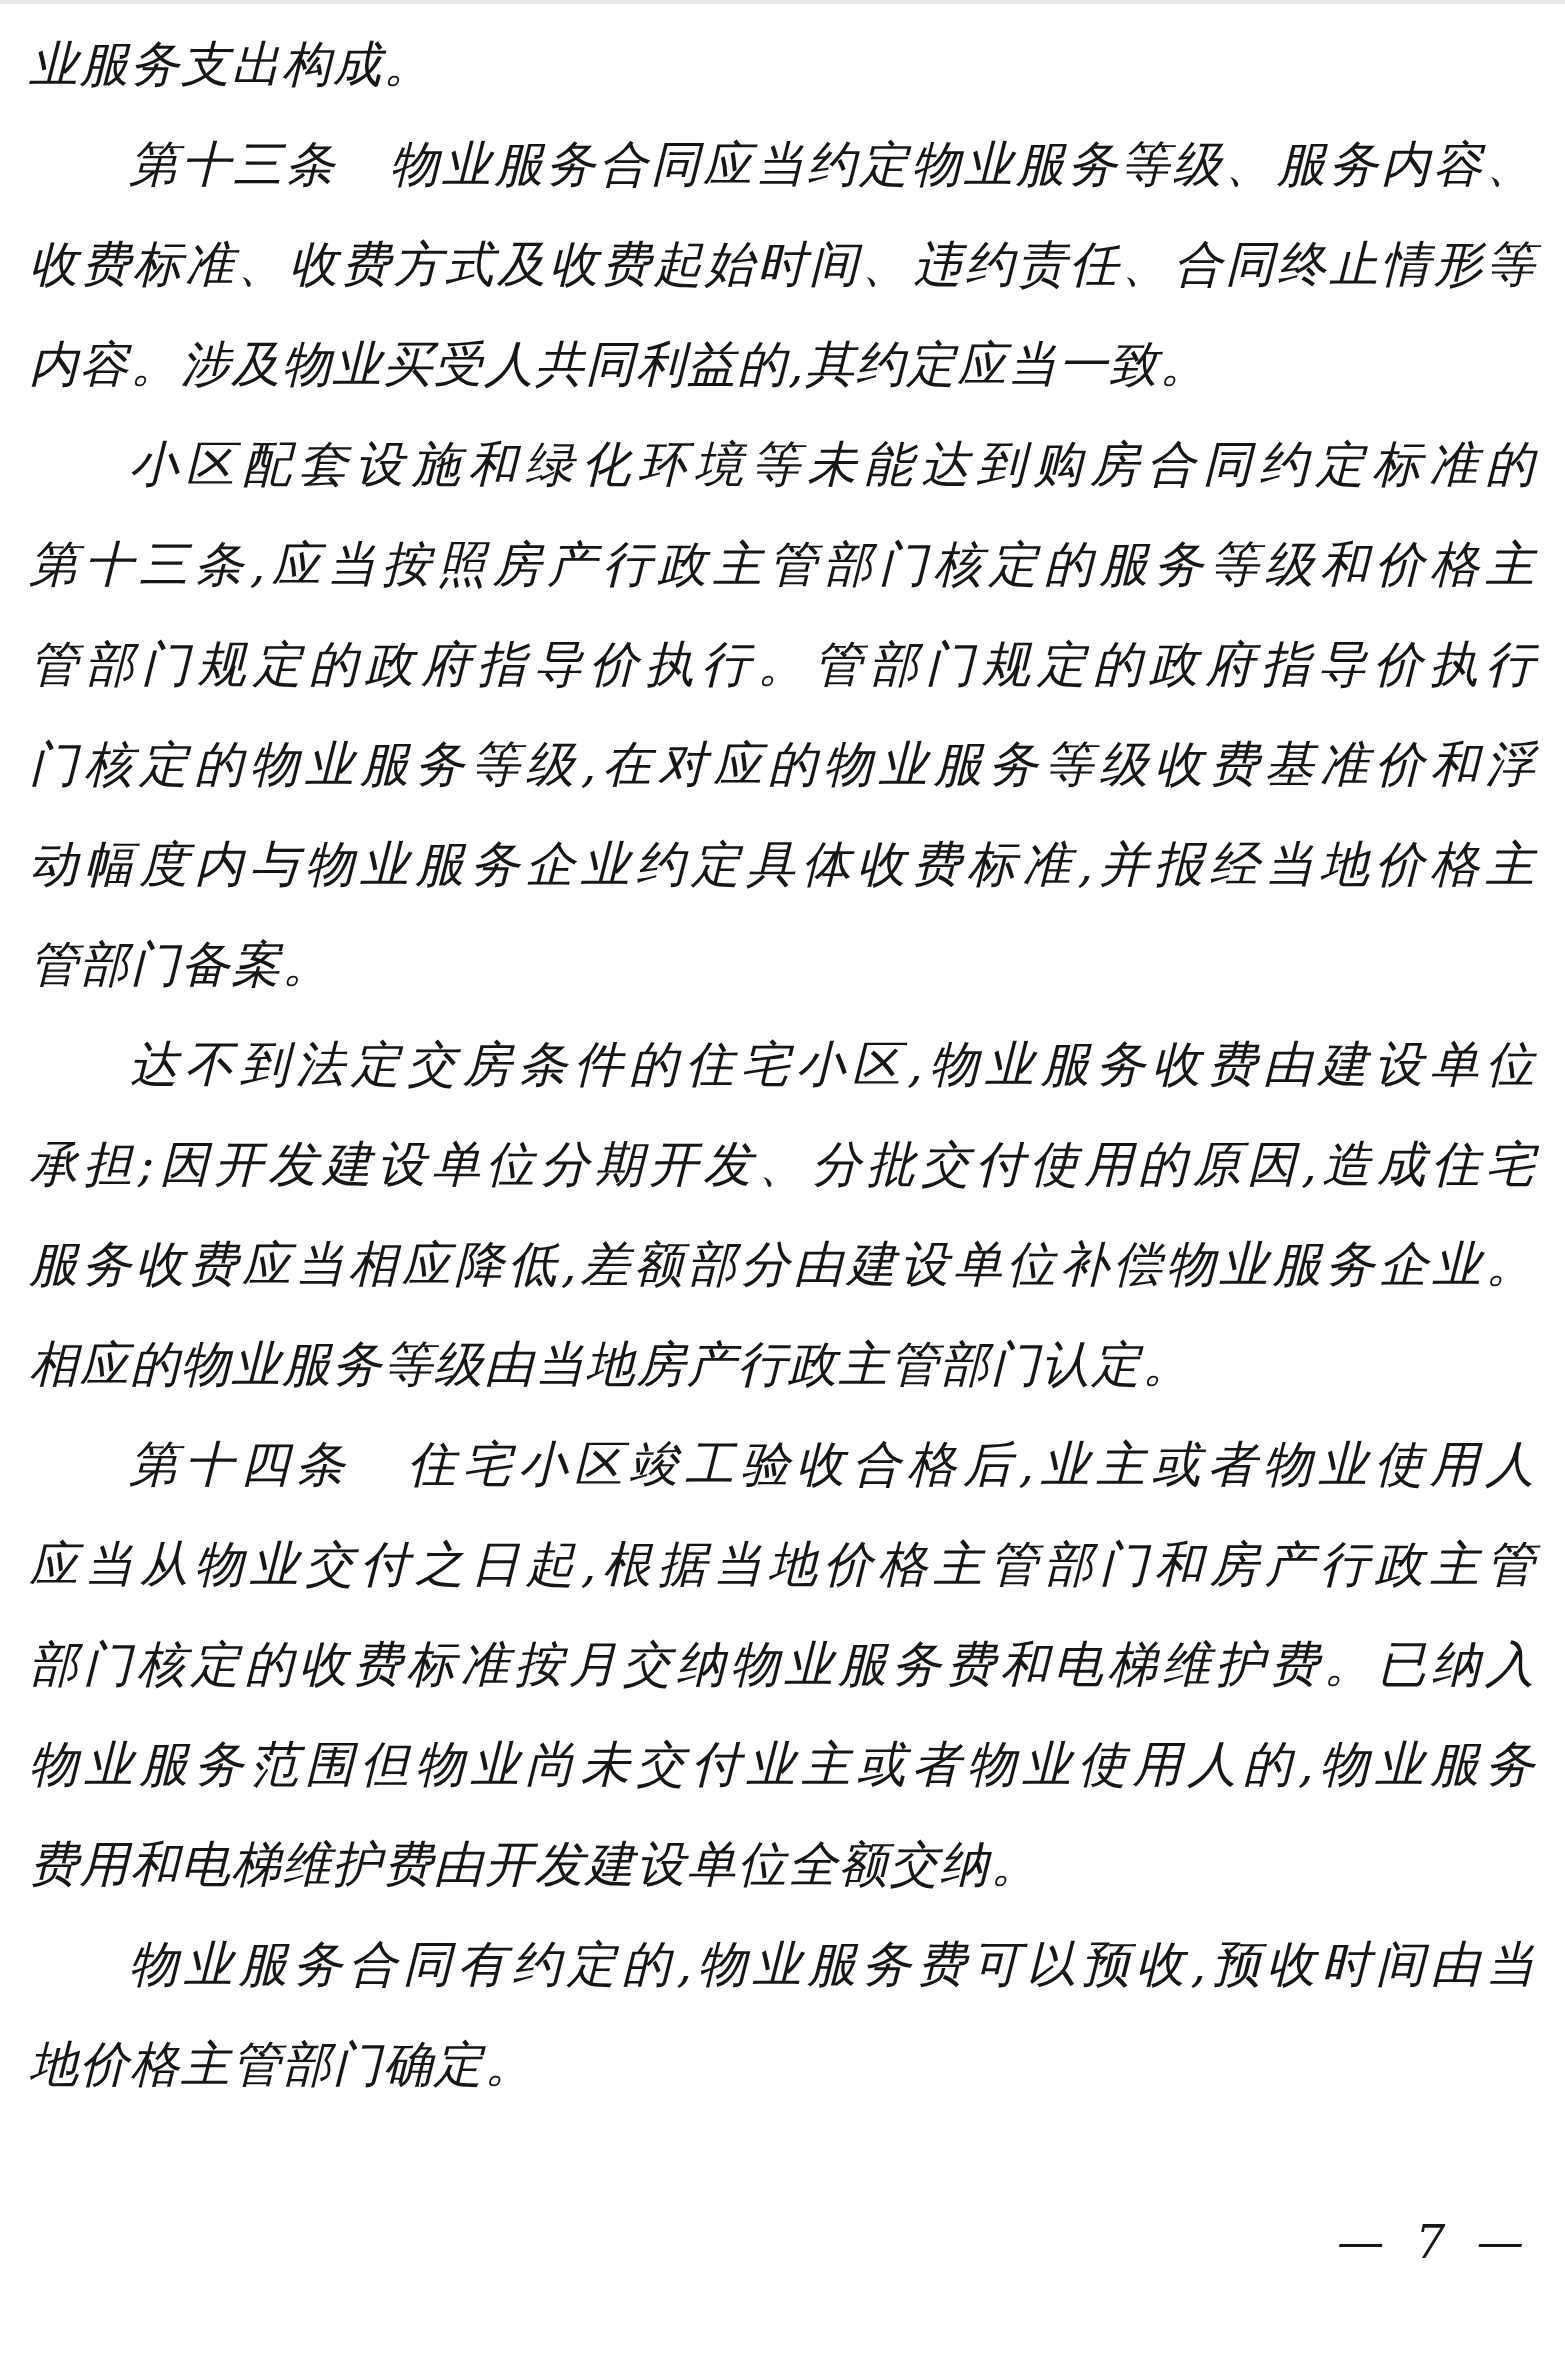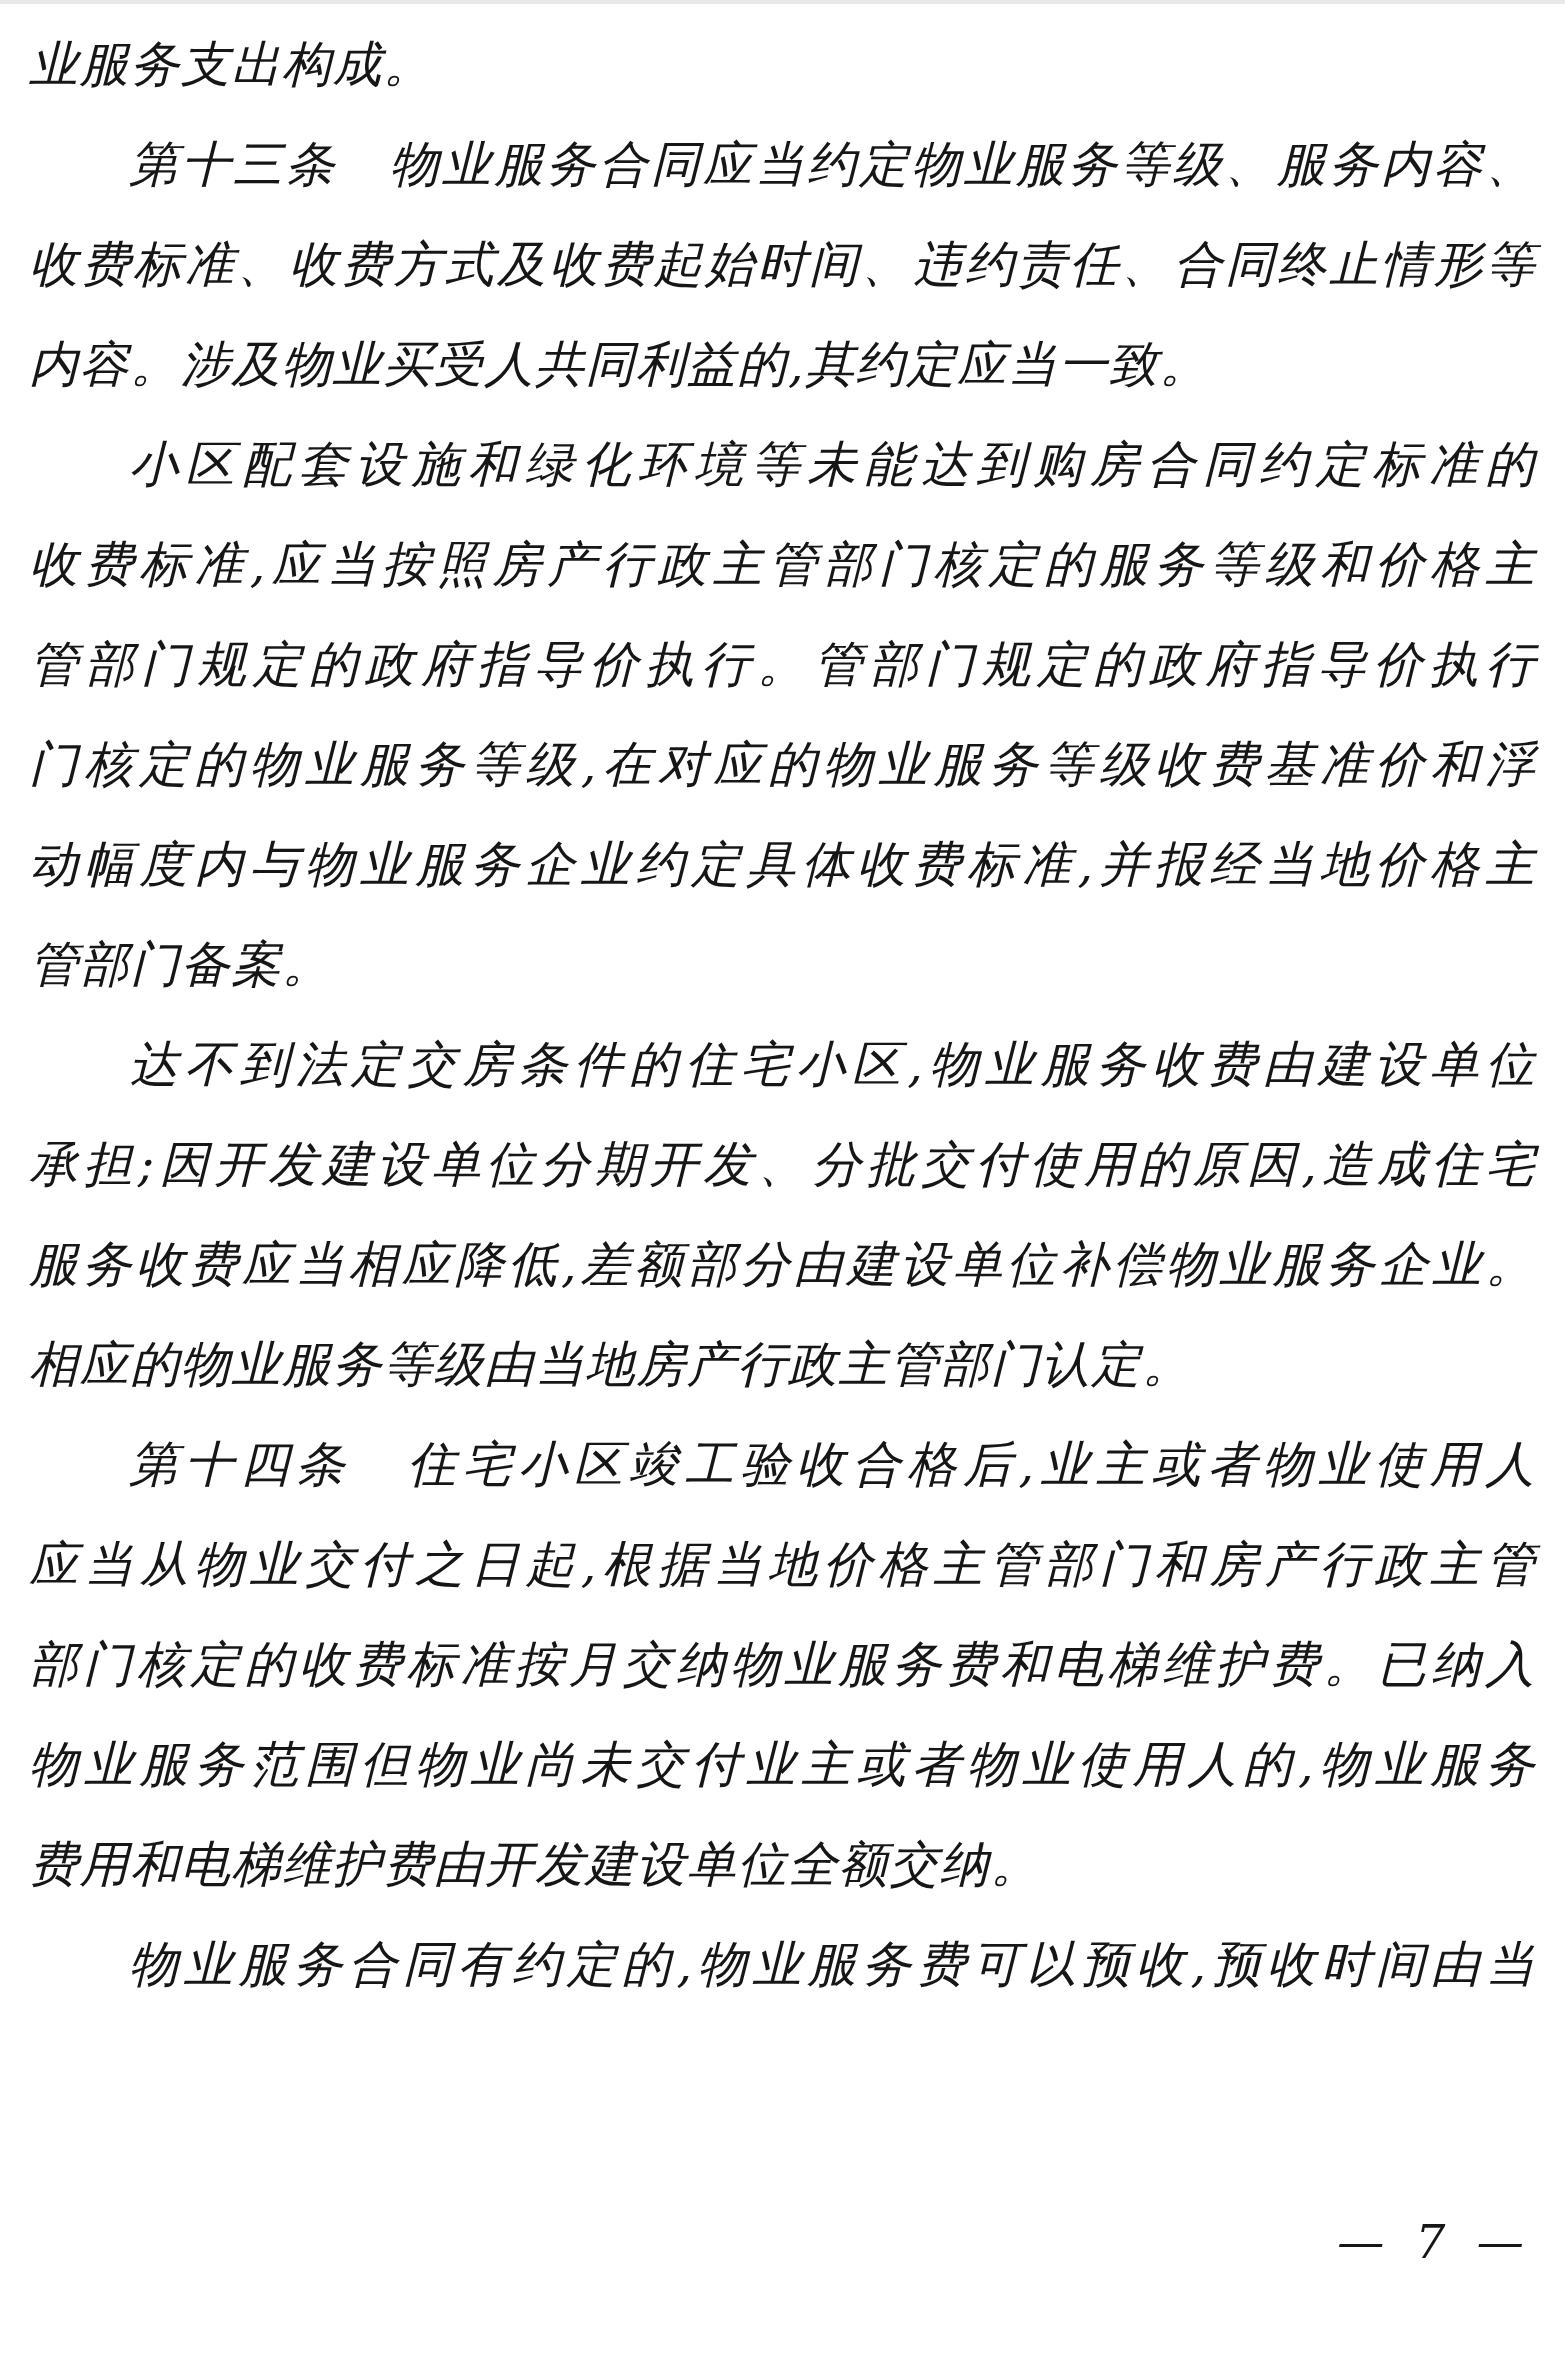--- a/index.html
+++ b/index.html
@@ -44,32 +44,33 @@
 </head>
 <body>
 
 <div class="page">
   <div class="content">
     <div class="line end">业服务支出构成。</div>
     <div class="line fill indent">第十三条　物业服务合同应当约定物业服务等级、服务内容、</div>
     <div class="line fill">收费标准、收费方式及收费起始时间、违约责任、合同终止情形等</div>
     <div class="line end">内容。涉及物业买受人共同利益的,其约定应当一致。</div>
     <div class="line fill indent">小区配套设施和绿化环境等未能达到购房合同约定标准的</div>
-    <div class="line fill">收费标准,应当按照房产行政主管部门核定的服务等级和价格主</div>
+    <div class="line fill">第十三条,应当按照房产行政主管部门核定的服务等级和价格主</div>
     <div class="line fill">管部门规定的政府指导价执行。管部门规定的政府指导价执行</div>
     <div class="line fill">门核定的物业服务等级,在对应的物业服务等级收费基准价和浮</div>
     <div class="line fill">动幅度内与物业服务企业约定具体收费标准,并报经当地价格主</div>
     <div class="line end">管部门备案。</div>
     <div class="line fill indent">达不到法定交房条件的住宅小区,物业服务收费由建设单位</div>
     <div class="line fill">承担;因开发建设单位分期开发、分批交付使用的原因,造成住宅</div>
     <div class="line fill">服务收费应当相应降低,差额部分由建设单位补偿物业服务企业。</div>
     <div class="line end">相应的物业服务等级由当地房产行政主管部门认定。</div>
     <div class="line fill indent">第十四条　住宅小区竣工验收合格后,业主或者物业使用人</div>
     <div class="line fill">应当从物业交付之日起,根据当地价格主管部门和房产行政主管</div>
     <div class="line fill">部门核定的收费标准按月交纳物业服务费和电梯维护费。已纳入</div>
     <div class="line fill">物业服务范围但物业尚未交付业主或者物业使用人的,物业服务</div>
     <div class="line end">费用和电梯维护费由开发建设单位全额交纳。</div>
     <div class="line fill indent">物业服务合同有约定的,物业服务费可以预收,预收时间由当</div>
+    <div class="line end">地价格主管部门确定。</div>
   </div>
 
   <div class="page-number">— 7 —</div>
 </div>
 
 
 </body></html>

